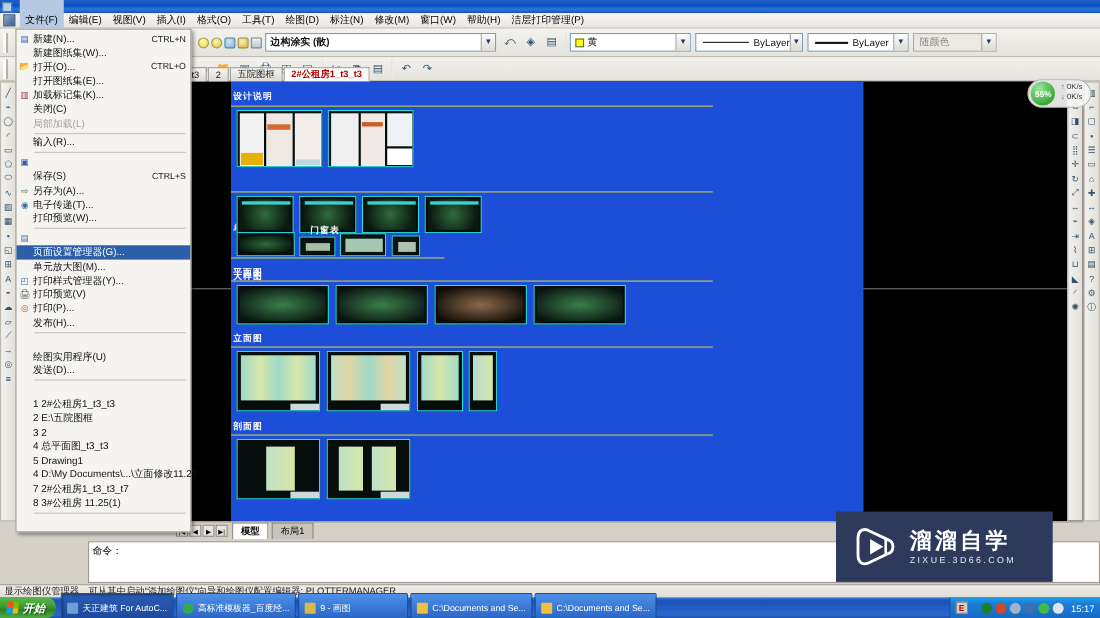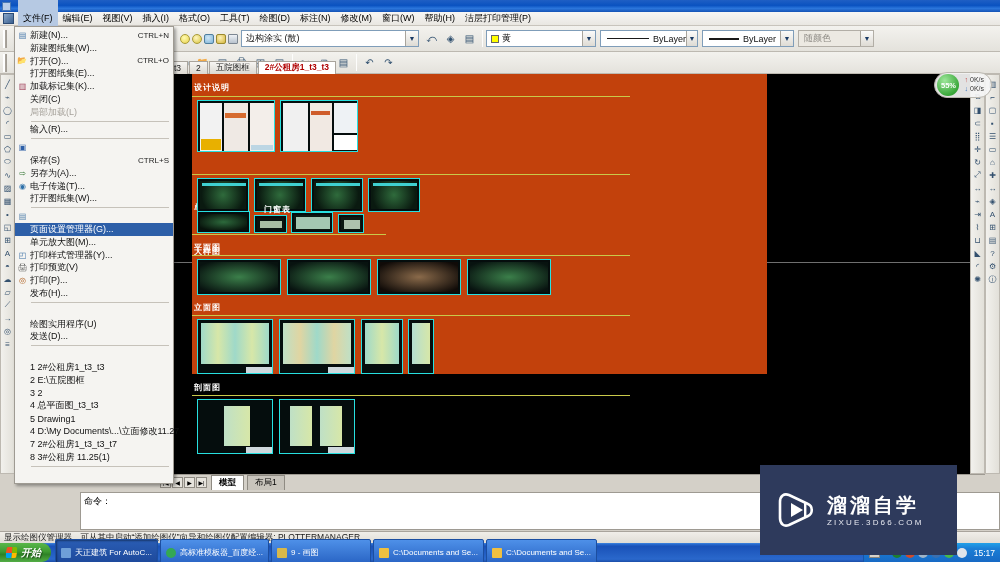--- a/index.html
+++ b/index.html
@@ -111,22 +111,22 @@
 
   
   .canvas-wrap {
     position: absolute; left: 80px; top: 74px;
     width: 905px; height: 400px;
     background: #000;
     overflow: hidden;
     z-index: 1;
   }
   .sheet {
-    position: absolute; left: 112px; top: 0px; width: 575px; height: 300px;
-    background: #c2410c;
+    position: absolute; left: 130px; top: 0px; width: 575px; height: 400px;
+    background: #1d4ed8;
   }
   .grp-label {
     position: absolute; color: #ffffff; font-size: 8px; font-weight: bold;
     letter-spacing: 1px;
   }
   .grp-rule { position: absolute; height: 1px; background: #c9c94a; }
   .thumb {
     position: absolute; border: 1px solid #27e0e0; background: #050d0d;
     overflow: hidden;
   }
@@ -223,21 +223,21 @@
   }
   .dd-item .lbl { flex: 1 1 auto; white-space: nowrap; }
   .dd-item .acc { font-size: 8px; color: #222; padding-left: 8px; white-space: nowrap;}
   .dd-item .sub { font-size: 7px; padding-left: 6px; }
   .dd-item.sel { background: #2d5fa8; color: #fff; }
   .dd-item.dis { color: #a6a29b; }
   .dd-sep { height: 1px; background: #c6c2ba; margin: 2px 4px 2px 16px; }
 
   
   .watermark {
-    position: absolute; left: 760px; top: 465px; width: 197px; height: 90px;
+    position: absolute; left: 760px; top: 465px; width: 197px; height: 64px;
     background: #2e3a5c; z-index: 30;
     display: flex; align-items: center; padding-left: 14px;
   }
   .wm-mark { width: 42px; height: 42px; position: relative; flex: 0 0 auto; margin-right: 11px;}
   .wm-text { color: #fff; }
   .wm-t1 { font-size: 20px; font-weight: bold; letter-spacing: 3px; line-height: 1.1;}
   .wm-t2 { font-size: 8px; letter-spacing: 2.2px; margin-top: 2px; color:#e6e8f0;}
 
   
   .taskbar {
@@ -303,21 +303,21 @@
   <div class="toolbar-row tb1">
     <span class="grip"></span>
     <span style="width:170px"></span>
 
     <span class="li" style="background:radial-gradient(circle at 40% 35%,#fffbb0,#e8d14a);border:1px solid #a89a3a"></span>
     <span class="li" style="background:radial-gradient(circle at 40% 35%,#fff6c0,#d8c43e);border:1px solid #a89a3a"></span>
     <span class="li" style="background:radial-gradient(circle at 40% 35%,#cfe6f5,#7fb4d8);border:1px solid #4f7f9f;border-radius:2px"></span>
     <span class="li" style="background:radial-gradient(circle at 40% 35%,#fff2b8,#d3b53c);border:1px solid #9c8a2e;border-radius:2px"></span>
     <span class="li" style="background:linear-gradient(180deg,#eef1f5,#b9c3ce);border:1px solid #7d8792;border-radius:1px"></span>
 
-    <span class="combo" style="width:178px;margin-left:2px;">
+    <span class="combo" style="width:210px;margin-left:2px;font-weight:bold;">
       <span style="padding-left:2px">边构涂实 (散)</span>
       <span class="arrow">▼</span>
     </span>
 
     <span class="tool-btn" style="margin-left:4px;">⤺</span>
     <span class="tool-btn">◈</span>
     <span class="tool-btn">▤</span>
     <span class="tool-sep"></span>
 
     <span class="combo" style="width:110px;">
@@ -627,21 +627,21 @@
     <div class="dd-item">
       <span class="ico" style="color:#3a7a3a">⇨</span>
       <span class="lbl">另存为(A)...</span>
     </div>
     <div class="dd-item">
       <span class="ico" style="color:#2d6fa8">◉</span>
       <span class="lbl">电子传递(T)...</span>
     </div>
     <div class="dd-item">
       <span class="ico"></span>
-      <span class="lbl">打开图纸集(W)...</span>
+      <span class="lbl">打印预览(W)...</span>
     </div>
     <div class="dd-sep"></div>
     <div class="dd-item">
       <span class="ico" style="color:#4a7aa8">▤</span>
       <span class="lbl"></span>
     </div>
     <div class="dd-item sel">
       <span class="ico"></span>
       <span class="lbl">页面设置管理器(G)...</span>
     </div>

